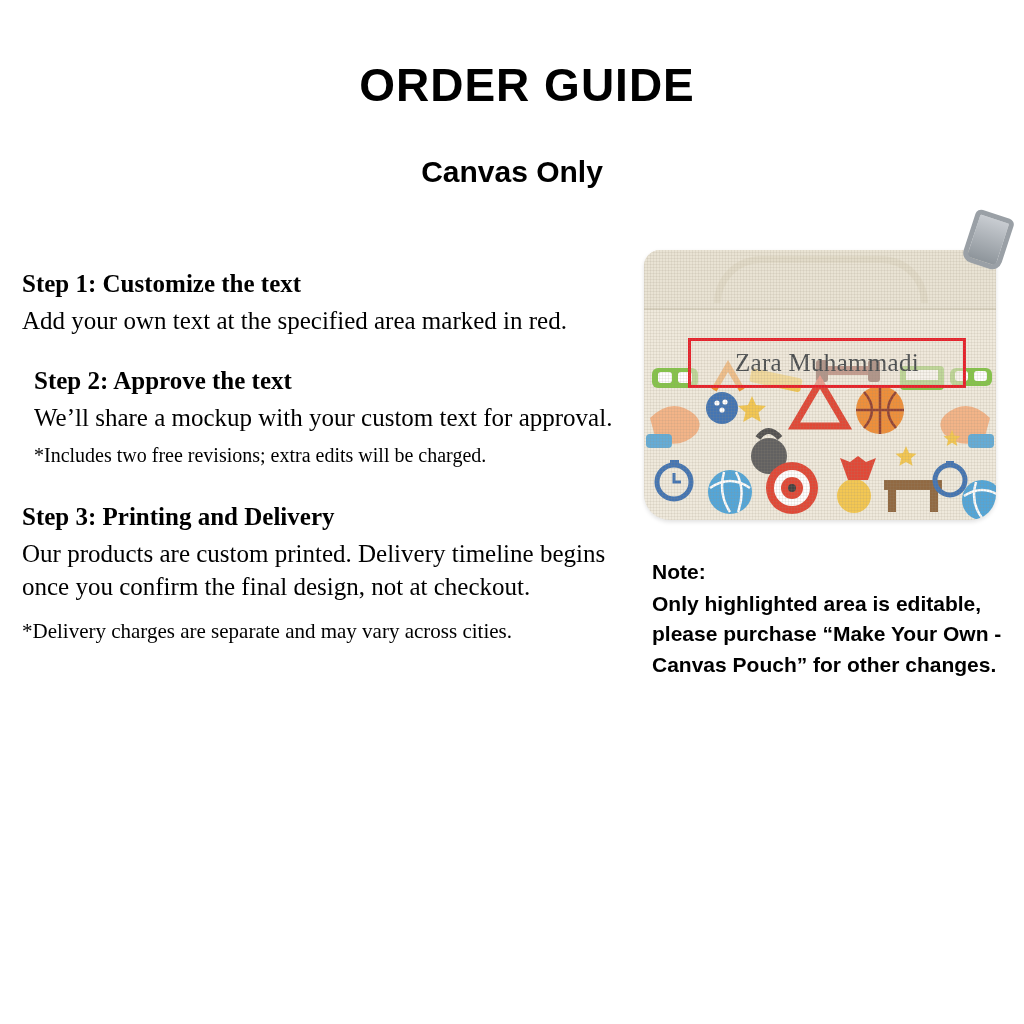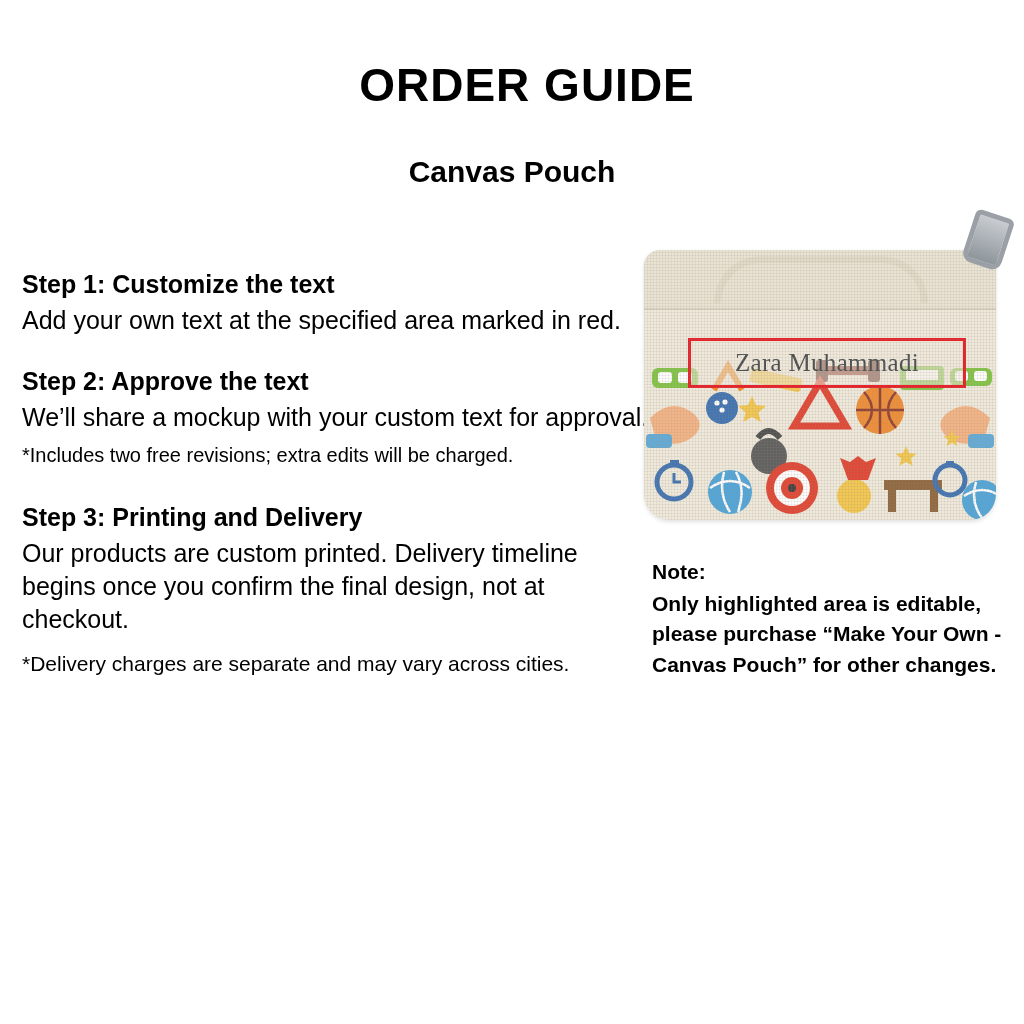--- a/index.html
+++ b/index.html
@@ -41,38 +41,39 @@
   }
 
   .steps {
     position: absolute;
     left: 22px;
     top: 268px;
     width: 630px;
   }
   .step {
     margin-bottom: 22px;
+    font-family: Liberation Serif, serif;
   }
   .step-head {
     font-size: 25px;
     font-weight: bold;
     margin: 0 0 4px 0;
     line-height: 1.28;
   }
   .step-body {
     font-size: 25px;
     line-height: 1.32;
     margin: 0;
   }
   .step-note {
     font-size: 20px;
     line-height: 1.35;
     margin: 8px 0 0 0;
   }
-  .step2 { margin-top: 28px; }
+  .step2 { margin-top: 28px; margin-left: 12px; }
   .step3 { margin-top: 32px; }
   .delivery-note {
     font-size: 21px;
     line-height: 1.38;
     margin-top: 14px;
   }
 
   
   .product {
     position: absolute;
@@ -180,21 +181,21 @@
     margin: 0;
     font-weight: bold;
   }
 </style>
 </head>
 <body>
 
 <div class="page">
 
   <div class="title">ORDER GUIDE</div>
-  <div class="subtitle">Canvas Pouch</div>
+  <div class="subtitle">Canvas Only</div>
 
   <div class="steps">
 
     <div class="step step1">
       <p class="step-head">Step 1: Customize the text</p>
       <p class="step-body">Add your own text at the specified area marked in red.</p>
     </div>
 
     <div class="step step2">
       <p class="step-head">Step 2: Approve the text</p>

